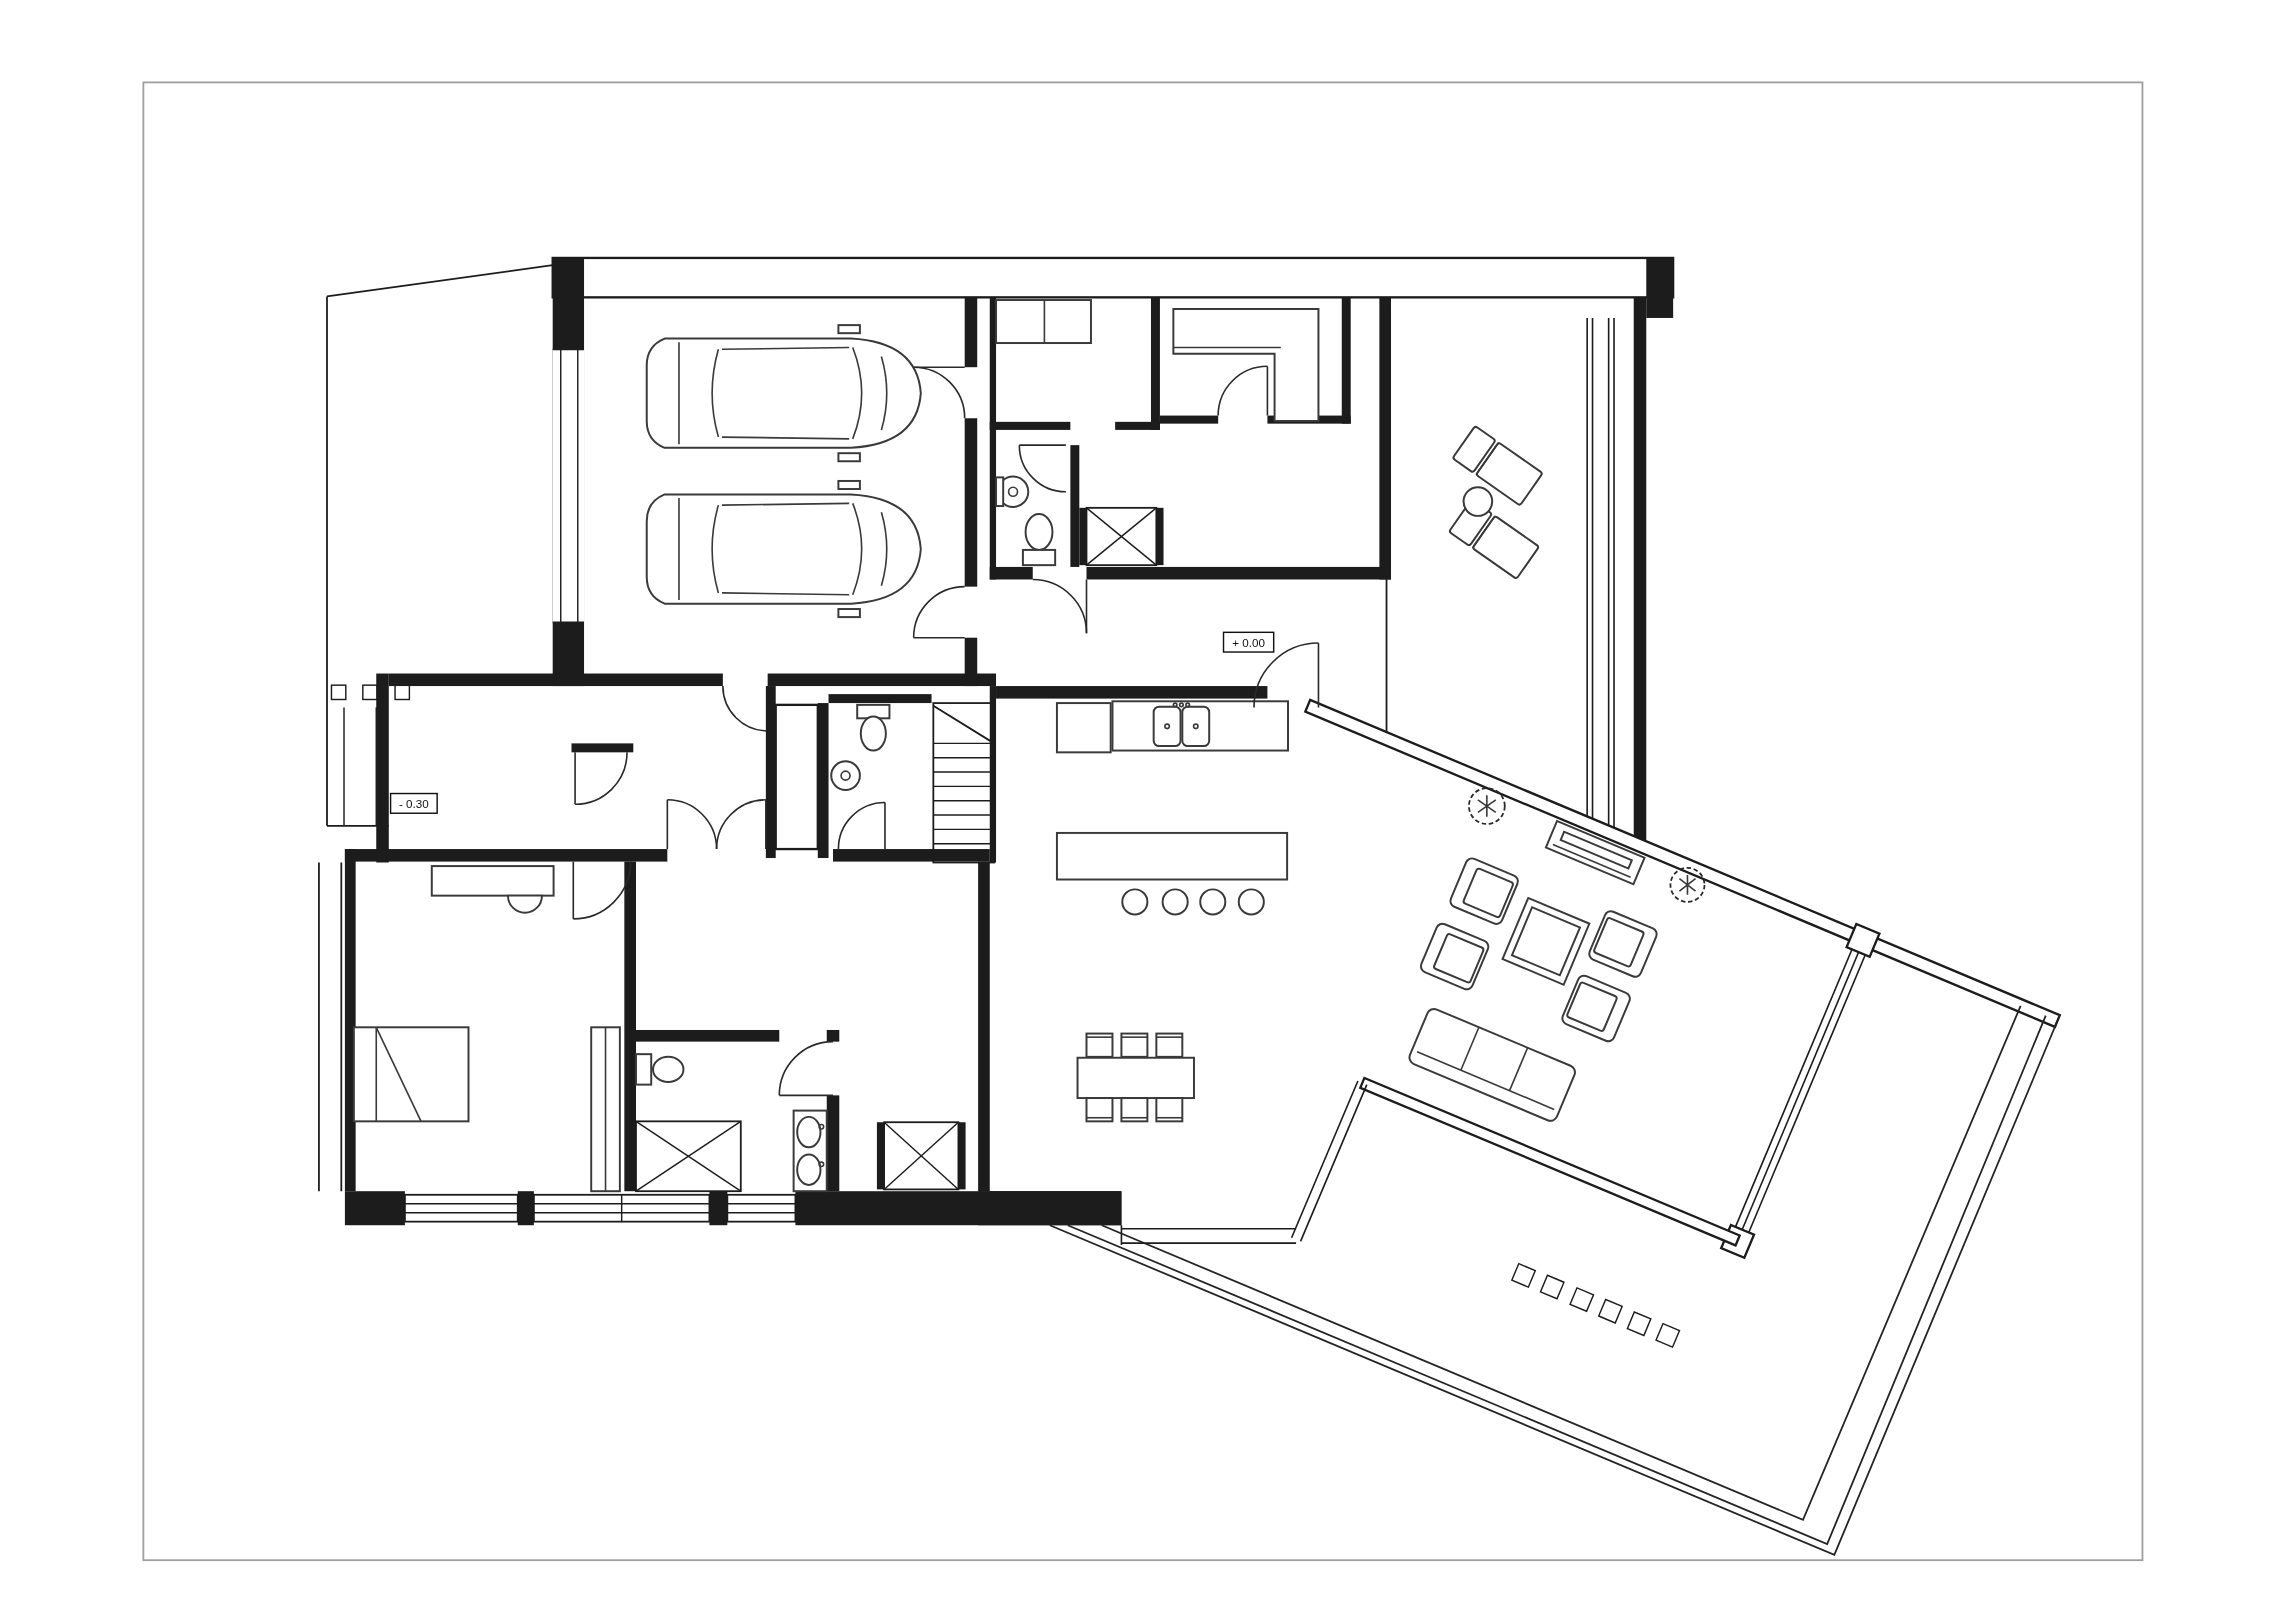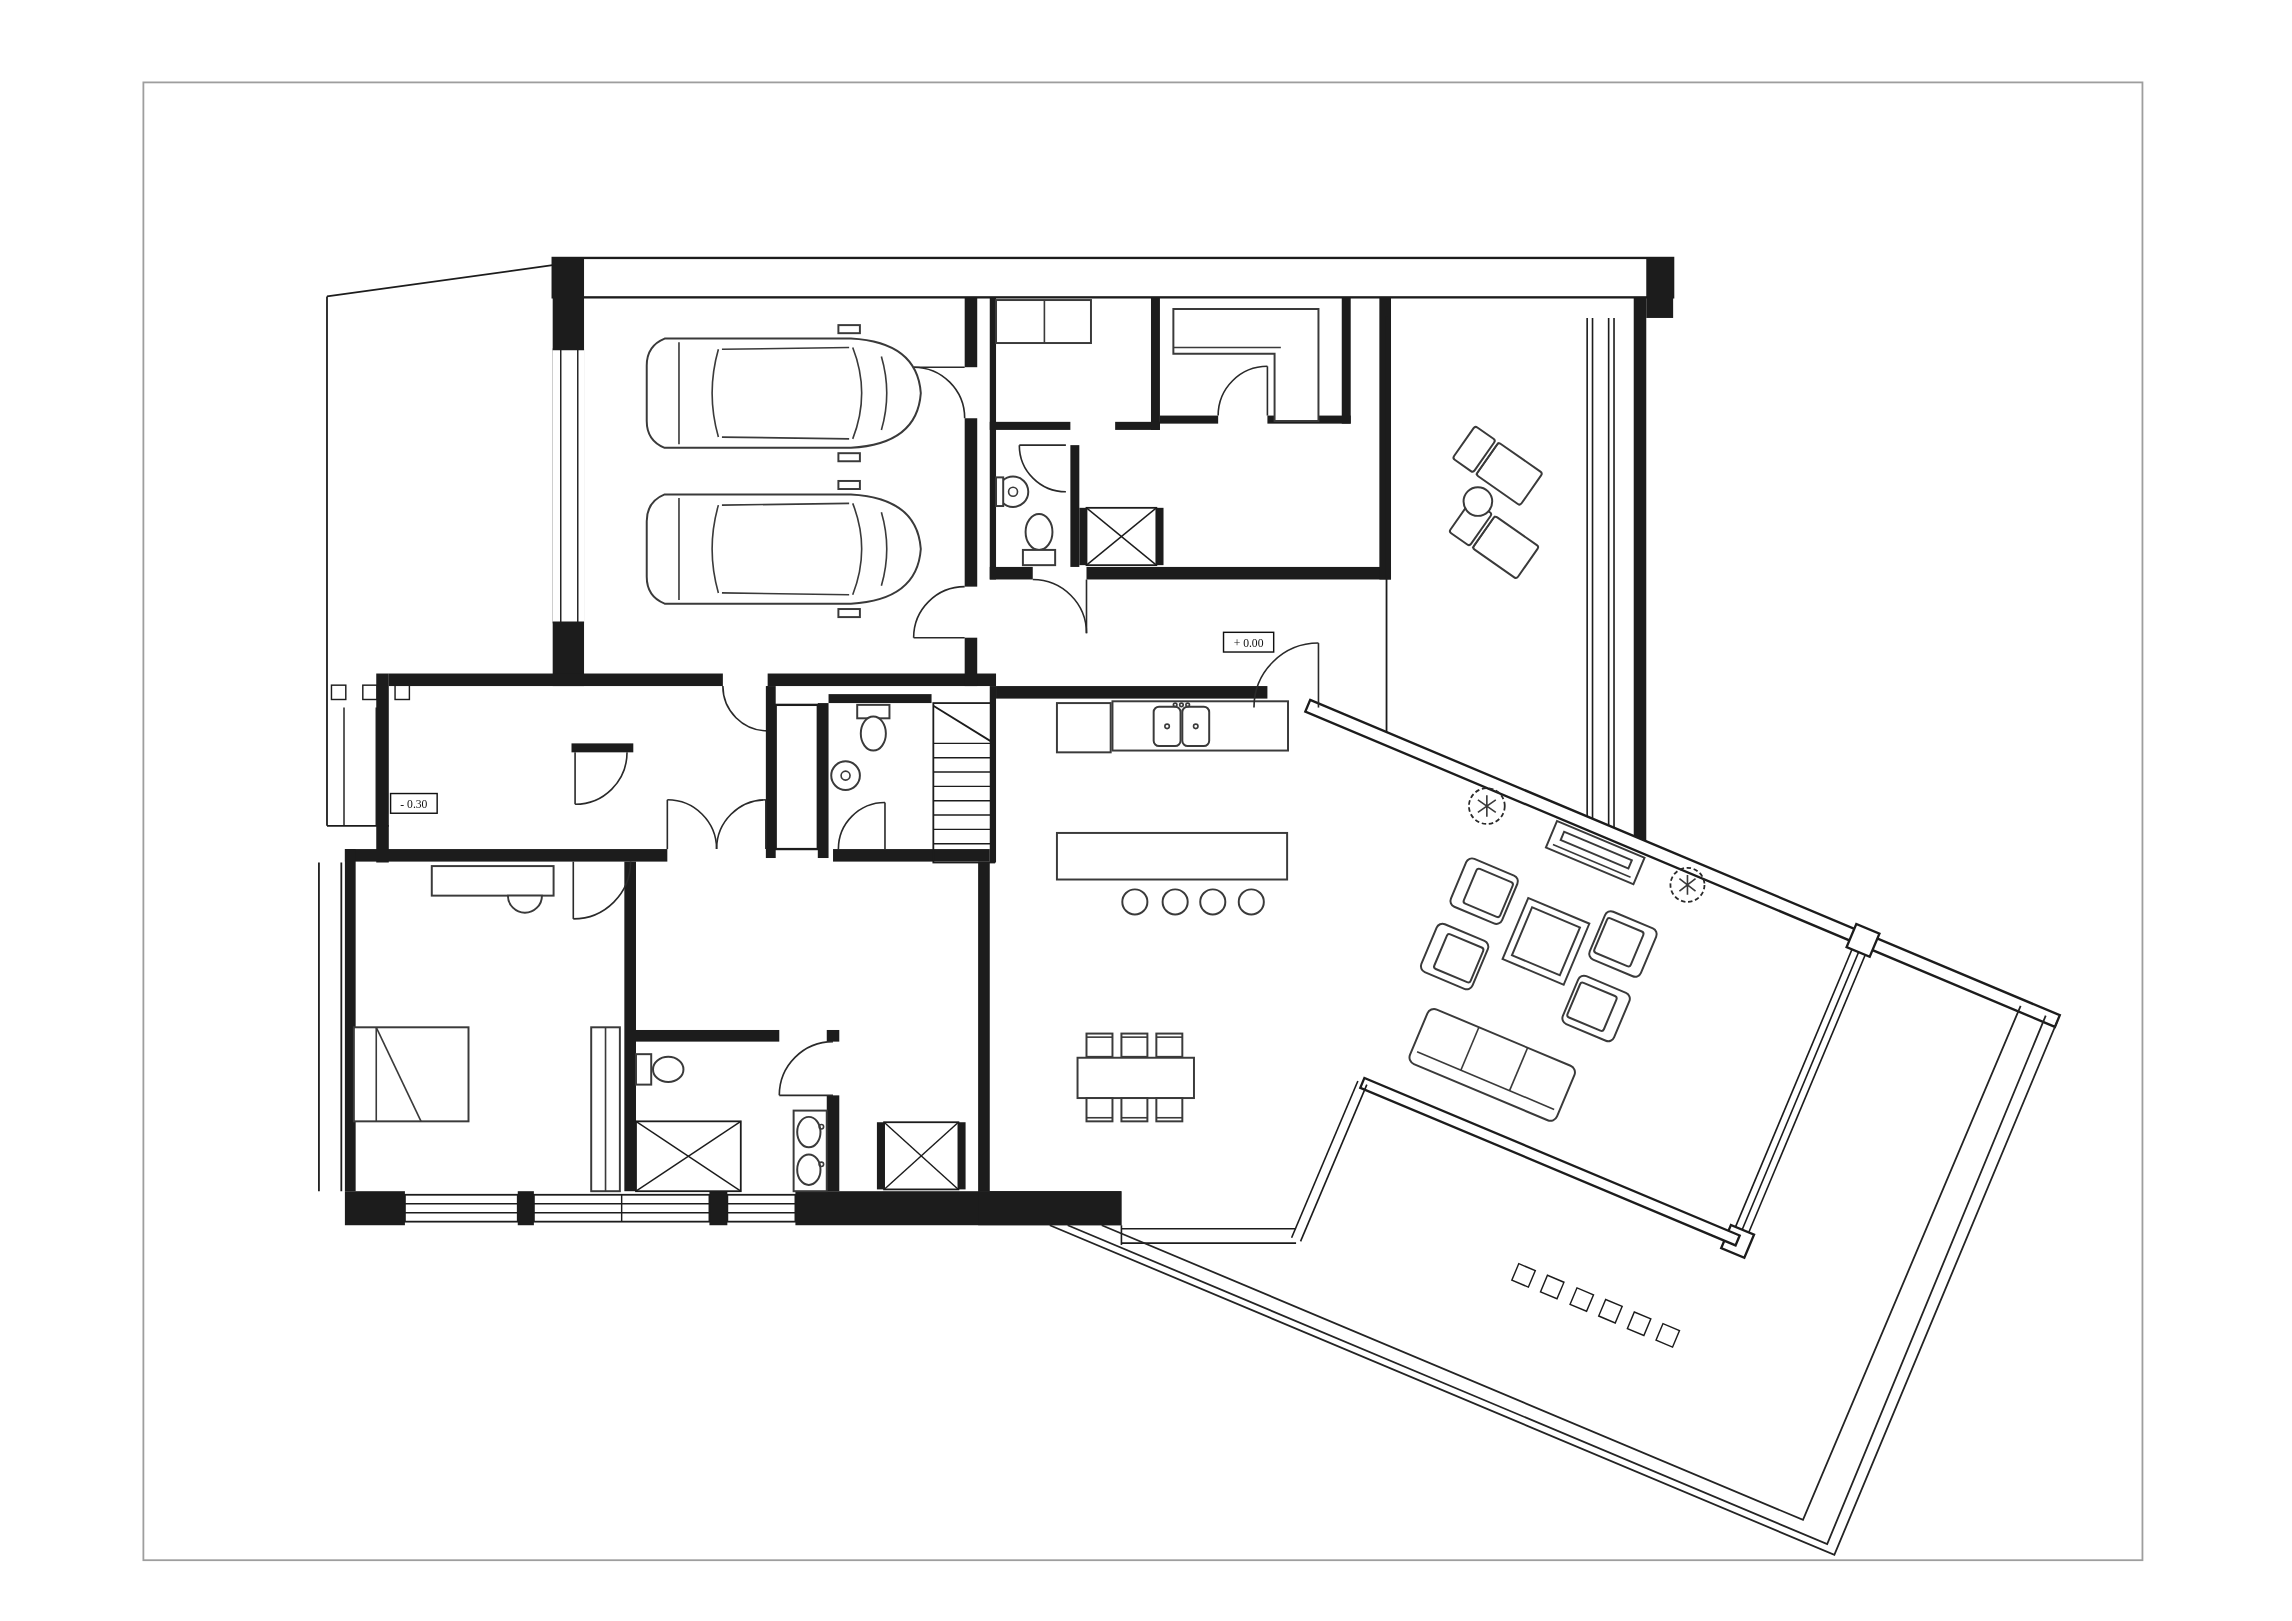--- a/index.html
+++ b/index.html
@@ -1,17 +1,17 @@
 <!DOCTYPE html>
 <html style="font-size:14.3px"><head>
 <meta charset="utf-8">
 <style>
   html,body{margin:0;padding:0;background:#fff;}
   .sheet{position:relative;width:2141px;height:1622px;background:#ffffff;
-         font-family:Liberation Serif, serif;}
+         font-family:Liberation Sans, sans-serif;}
   svg{position:absolute;left:0;top:0;}
   
   .wall{fill:#1c1c1c;stroke:none;}
   .hollow{fill:#ffffff;stroke:#1c1c1c;stroke-width:2.6;}
   .thin{fill:none;stroke:#1c1c1c;stroke-width:2;}
   .thin15{fill:none;stroke:#1c1c1c;stroke-width:1.6;}
   .furn{fill:#ffffff;stroke:#3a3a3a;stroke-width:2.2;}
   .furnln{fill:none;stroke:#3a3a3a;stroke-width:1.8;}
   .door{fill:none;stroke:#2a2a2a;stroke-width:1.8;}
   .glass{fill:none;stroke:#1c1c1c;stroke-width:1.8;}

